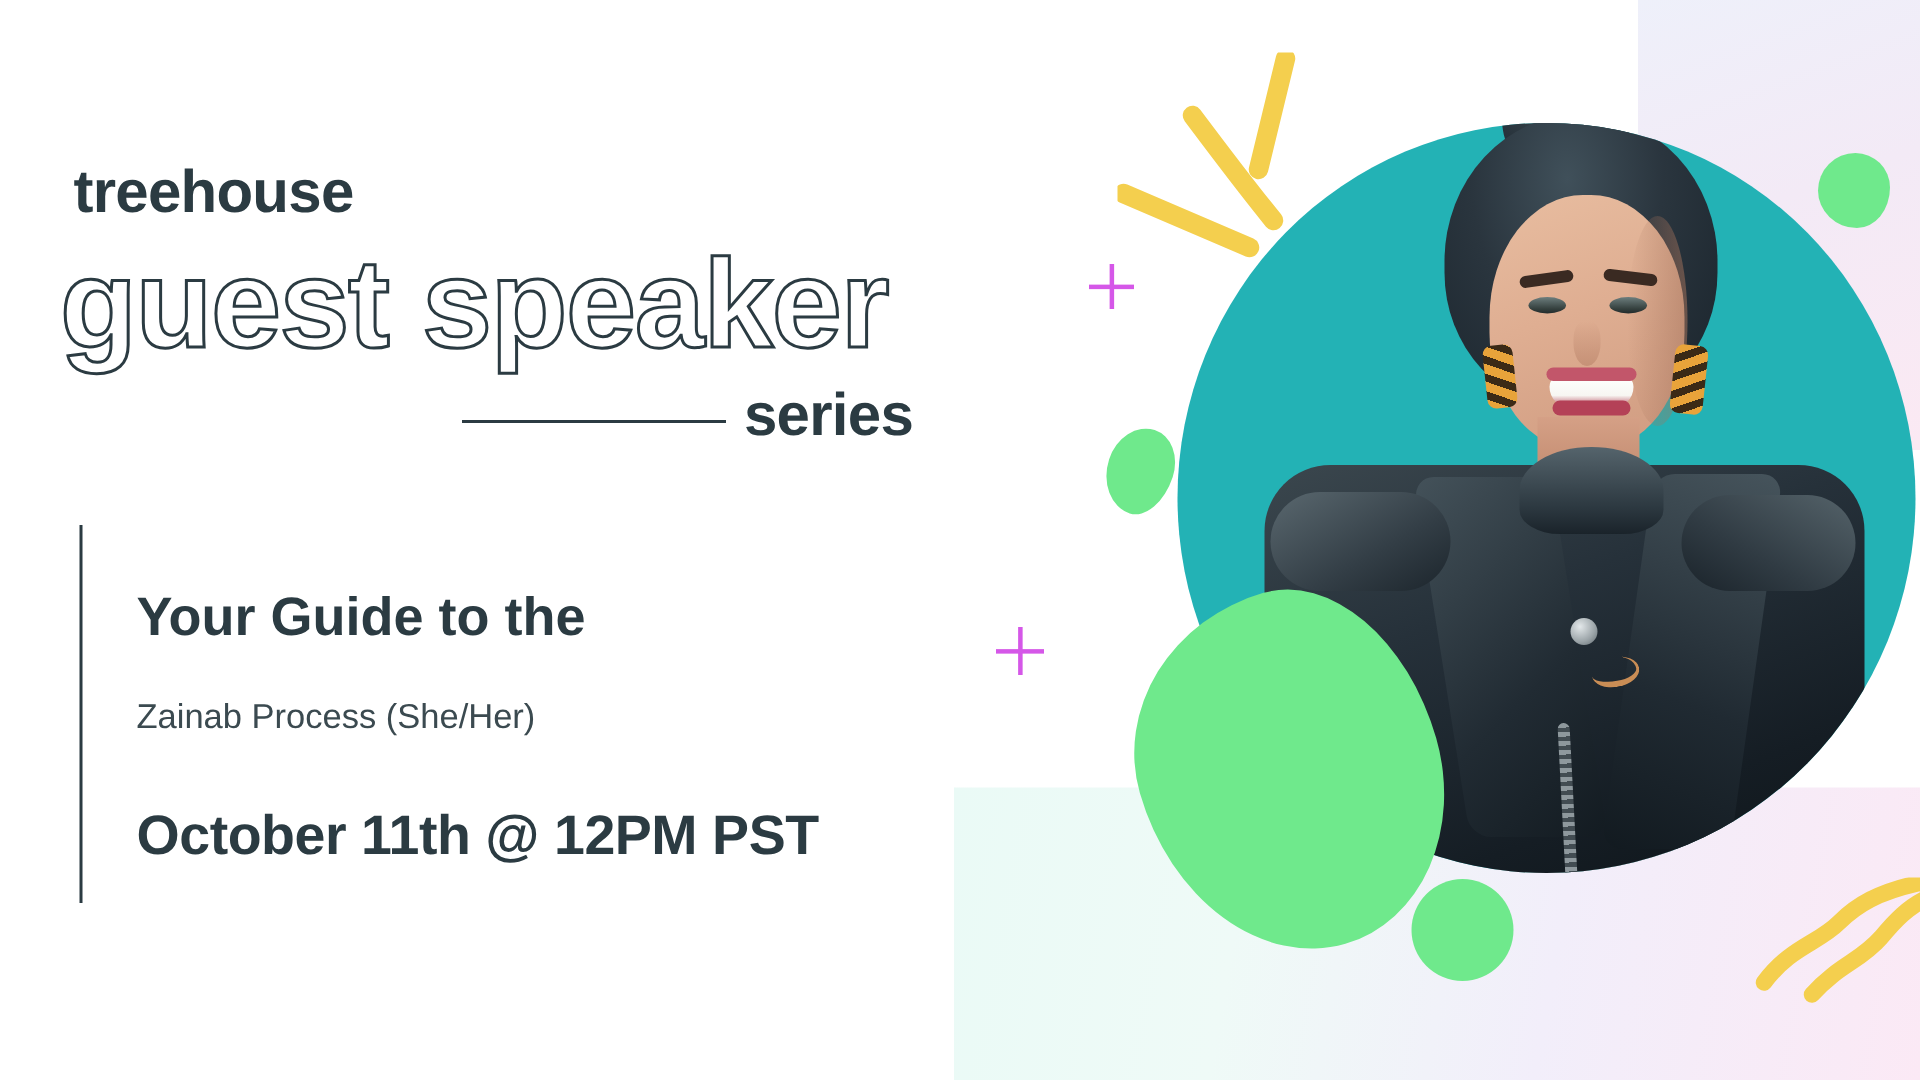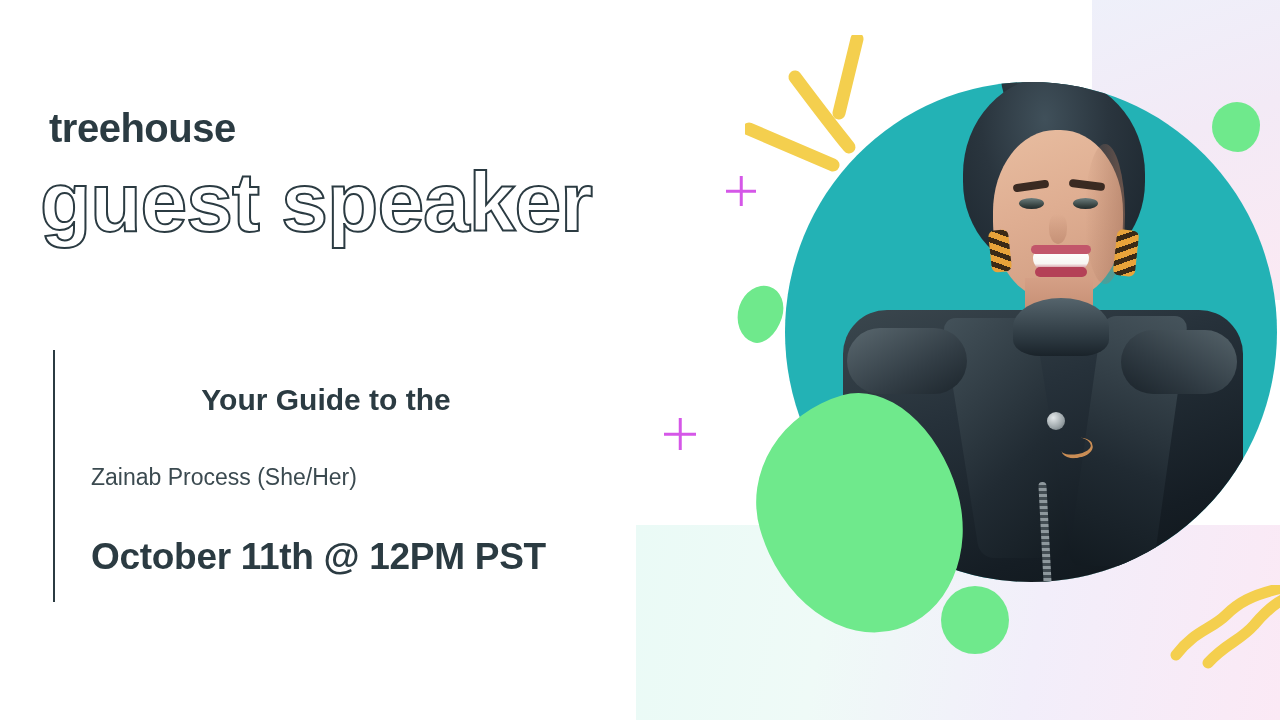--- a/index.html
+++ b/index.html
@@ -132,22 +132,22 @@
   .series-row{position:absolute;left:308px;top:255px;width:320px;height:50px;}
   .series-rule{position:absolute;left:0;top:25px;width:176px;height:2px;background:#2b3b42;}
   .series-word{
     position:absolute;left:188px;top:0;
     font-size:40px;font-weight:700;letter-spacing:-0.5px;color:#2b3b42;line-height:1.1;
   }
 
   .vrule{position:absolute;left:53px;top:350px;width:2px;height:252px;background:#2b3b42;}
 
   .talk-title{
-    position:absolute;left:91px;top:380px;width:470px;
-    font-size:30px;font-weight:600;line-height:1.3;color:#2b3b42;text-align:center;
+    position:absolute;left:91px;top:388px;width:470px;
+    font-size:36px;font-weight:600;line-height:1.3;color:#2b3b42;
   }
   .speaker-name{
     position:absolute;left:91px;top:462px;
     font-size:23px;font-weight:400;line-height:1.35;color:#3b4a50;
   }
   .speaker-role{
     position:absolute;left:91px;top:489px;
     font-size:23px;font-weight:400;line-height:1.35;color:#3b4a50;
   }
   .datetime{
@@ -213,20 +213,24 @@
 
   <svg class="squiggles" viewBox="0 0 124 118">
     <path d="M16 70 C34 46, 52 44, 66 30 C78 18, 92 10, 118 4" stroke="#f4cf4e" stroke-width="11" stroke-linecap="round" fill="none"></path>
     <path d="M48 78 C66 58, 80 56, 94 40 C104 28, 112 20, 124 14" stroke="#f4cf4e" stroke-width="11" stroke-linecap="round" fill="none"></path>
   </svg>
 
   <div class="brand">treehouse</div>
 
   <div class="headline-outline">guest speaker</div>
 
+  <div class="series-row">
+    <div class="series-rule"></div>
+    <div class="series-word">series</div>
+  </div>
 
   <div class="vrule"></div>
 
   <div class="talk-title">
     <div>Your Guide to the</div>
   </div>
 
   <div class="speaker-name">Zainab Process (She/Her)</div>
   <div class="datetime">October 11th @ 12PM PST</div>
 

